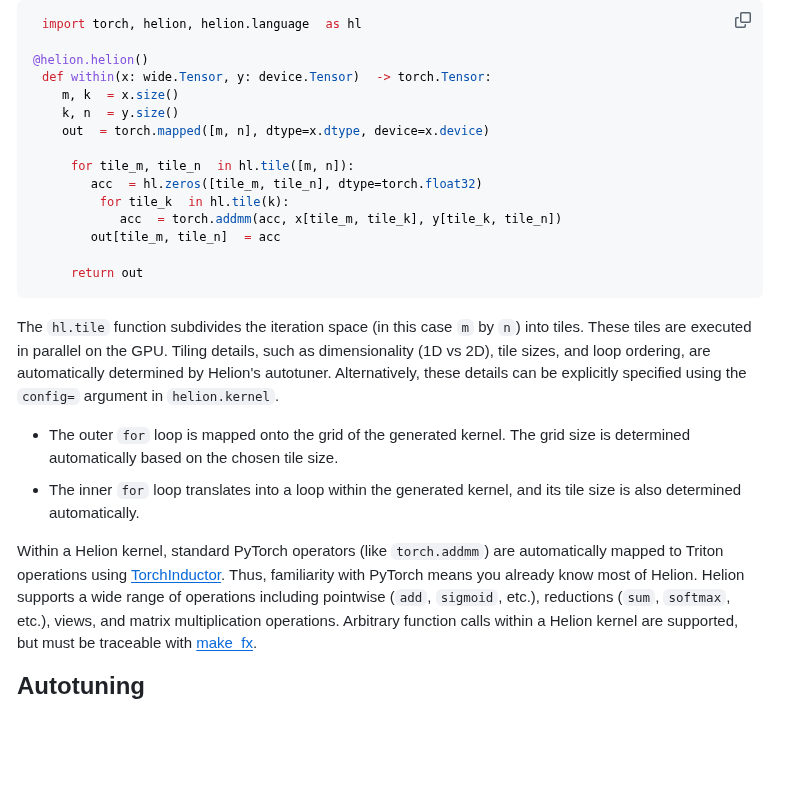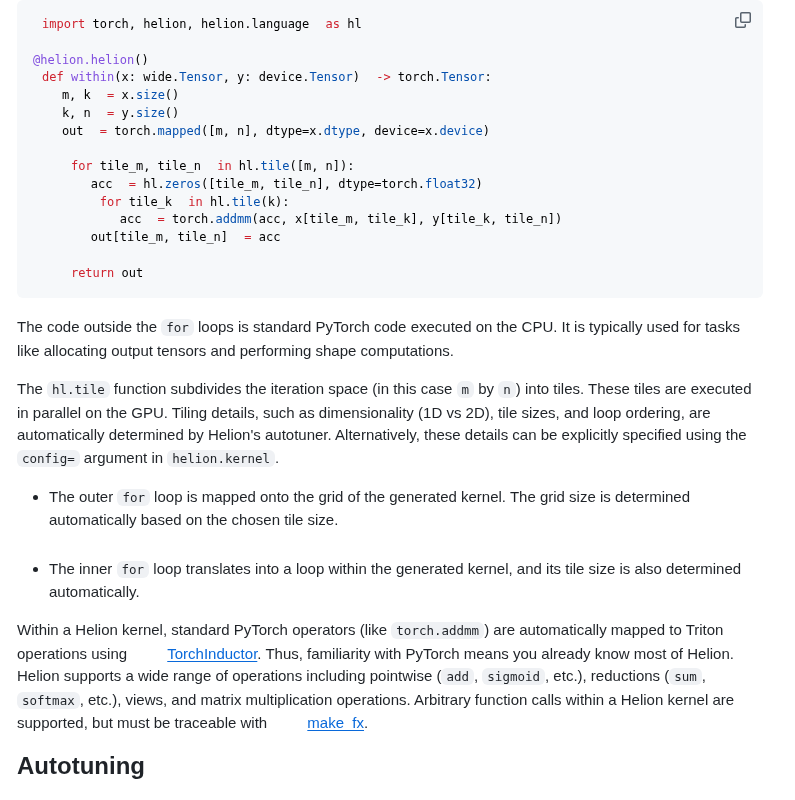--- a/index.html
+++ b/index.html
@@ -62,35 +62,34 @@
     font-size: 15px;
     line-height: 22.5px;
     color: #1f2328;
   }
   .article ul {
     margin: 0 0 16px 0;
     padding-left: 32px;
     font-size: 15px;
     line-height: 22px;
   }
-  .article li + li { margin-top: 27px; }
+  .article li + li { margin-top: 10px; }
   .article code {
     font-family: "DejaVu Sans Mono", "Liberation Mono", monospace;
     font-size: 12.5px;
     background: var(--chip-bg, #eff1f4);
     border-radius: 6px;
     padding: 1px 5px;
     color: #1f2328;
     white-space: nowrap;
   }
   .article a {
     color: var(--link, #0969da);
     text-decoration: underline;
     text-underline-offset: 2px;
-    margin-left: 36px;
   }
   .article h2 {
     margin: 12px 0 0 0;
     font-size: 24px;
     font-weight: 700;
     line-height: 30px;
     color: #1f2328;
   }
 </style>
 </head>
@@ -119,21 +118,20 @@
 <span class="tok-d">        acc </span><span class="tok-k">=</span><span class="tok-d"> hl.</span><span class="tok-b">zeros</span><span class="tok-d">([tile_m, tile_n], dtype=torch.</span><span class="tok-b">float32</span><span class="tok-d">)</span>
 <span class="tok-d">        </span><span class="tok-k">for</span><span class="tok-d"> tile_k </span><span class="tok-k">in</span><span class="tok-d"> hl.</span><span class="tok-b">tile</span><span class="tok-d">(k):</span>
 <span class="tok-d">            acc </span><span class="tok-k">=</span><span class="tok-d"> torch.</span><span class="tok-b">addmm</span><span class="tok-d">(acc, x[tile_m, tile_k], y[tile_k, tile_n])</span>
 <span class="tok-d">        out[tile_m, tile_n] </span><span class="tok-k">=</span><span class="tok-d"> acc</span>
 
 <span class="tok-d">    </span><span class="tok-k">return</span><span class="tok-d"> out</span>
 </pre>
   </div>
 
   <div class="article">
-      <p><span>The code outside the </span><code>for</code><span> loops is standard PyTorch code executed on the CPU. It is typically used for tasks like allocating output tensors and performing shape computations.</span></p>
       <p><span>The </span><code>hl.tile</code><span> function subdivides the iteration space (in this case </span><code>m</code><span> by </span><code>n</code><span>) into tiles. These tiles are executed in parallel on the GPU. Tiling details, such as dimensionality (1D vs 2D), tile sizes, and loop ordering, are automatically determined by Helion's autotuner. Alternatively, these details can be explicitly specified using the </span><code>config=</code><span> argument in </span><code>helion.kernel</code><span>.</span></p>
       <ul>
         <li><span>The outer </span><code>for</code><span> loop is mapped onto the grid of the generated kernel. The grid size is determined automatically based on the chosen tile size.</span></li>
         <li><span>The inner </span><code>for</code><span> loop translates into a loop within the generated kernel, and its tile size is also determined automatically.</span></li>
       </ul>
       <p><span>Within a Helion kernel, standard PyTorch operators (like </span><code>torch.addmm</code><span>) are automatically mapped to Triton operations using </span><a href="#">TorchInductor</a><span>. Thus, familiarity with PyTorch means you already know most of Helion. Helion supports a wide range of operations including pointwise (</span><code>add</code><span>, </span><code>sigmoid</code><span>, etc.), reductions (</span><code>sum</code><span>, </span><code>softmax</code><span>, etc.), views, and matrix multiplication operations. Arbitrary function calls within a Helion kernel are supported, but must be traceable with </span><a href="#">make_fx</a><span>.</span></p>
       <h2>Autotuning</h2>
     </div>
 
 </div>

